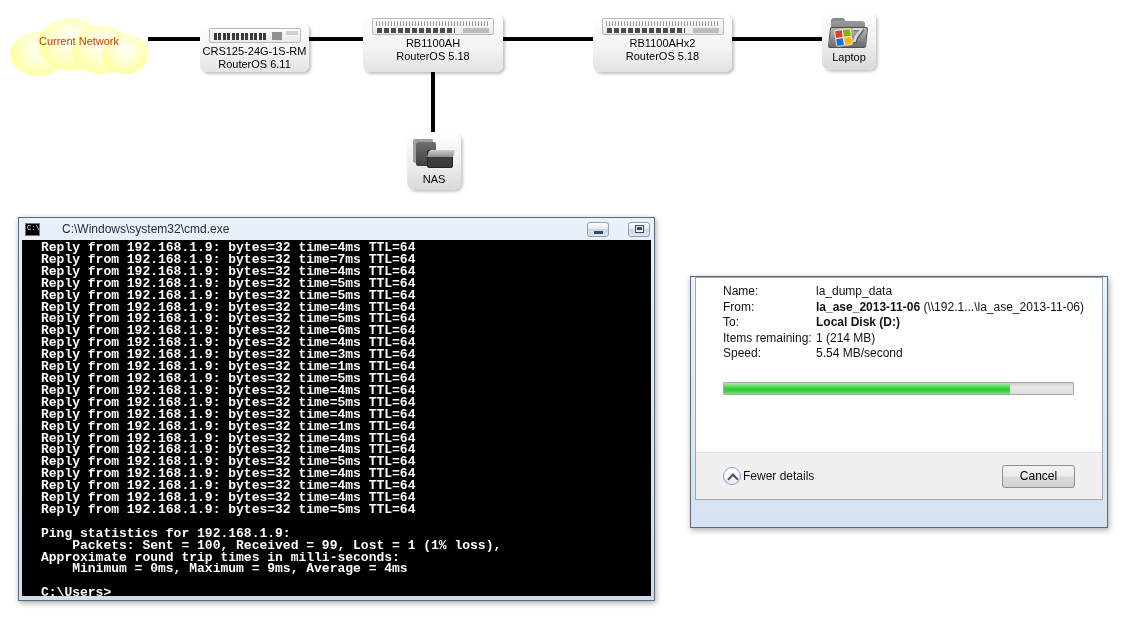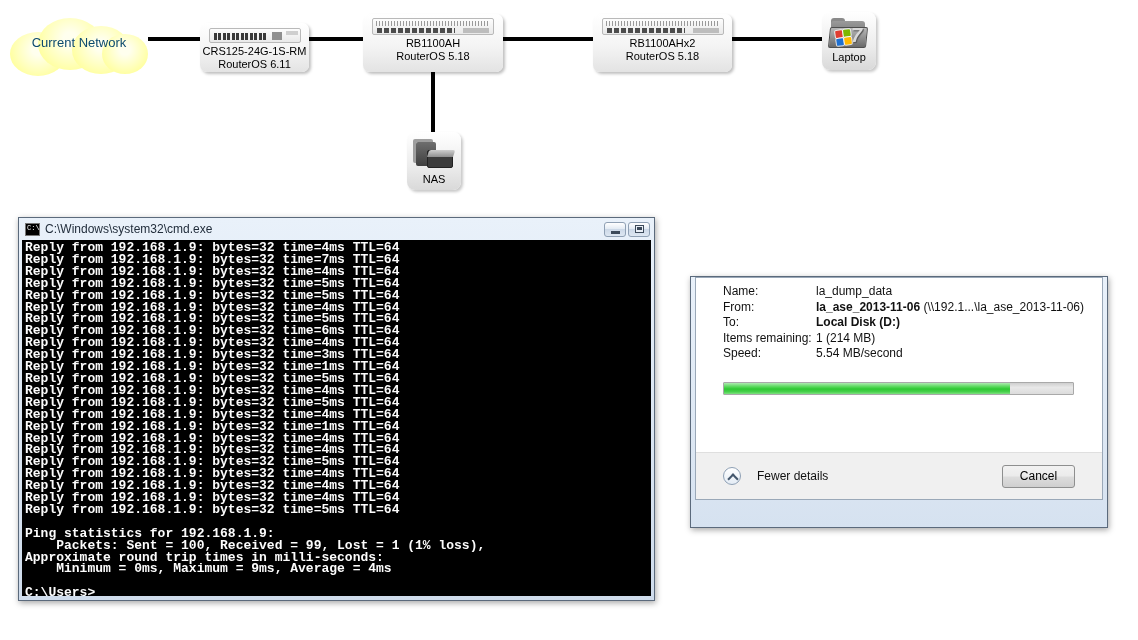--- a/index.html
+++ b/index.html
@@ -10,21 +10,21 @@
   #diagram { position:absolute; left:0; top:0; width:1138px; height:210px; }
   .conn { position:absolute; background:#000; }
   .cloud { position:absolute; left:10px; top:18px; width:138px; height:52px; }
   .cloud .blob { position:absolute; border-radius:50%;
       background:radial-gradient(circle at 50% 40%, #ffffee 15%, #ffffbb 55%, #ffff7d 100%); }
   .cloud .b1 { left:0;   top:14px; width:56px; height:44px; }
   .cloud .b2 { left:28px; top:0;   width:64px; height:52px; }
   .cloud .b3 { left:62px; top:8px; width:58px; height:48px; }
   .cloud .b4 { left:92px; top:16px; width:46px; height:40px; }
   .cloud .label { position:absolute; left:0; right:0; top:17px; text-align:center;
-      font-size:13px; color:#0c4a6e; }
+      font-size:11px; color:#c2410c; }
 
   .devbox { position:absolute; border-radius:7px;
       background:linear-gradient(180deg,#ffffff 0%,#f4f4f4 55%,#e3e3e3 100%);
       box-shadow:2px 2px 3px rgba(0,0,0,.25);
       display:flex; flex-direction:column; align-items:center; }
   .devimg { border:1px solid #b9b9b9; background:linear-gradient(180deg,#fdfdfd,#e9e9e9);
       border-radius:2px; position:relative; overflow:hidden; }
   .devimg.switch { width:92px; height:15px; margin-top:5px; }
   .devimg.switch .ports { position:absolute; left:4px; top:4px; width:52px; height:7px;
       background:repeating-linear-gradient(90deg,#3a3a3a 0 3px,transparent 3px 4px,#3a3a3a 4px 7px,transparent 7px 9px); }
@@ -70,42 +70,42 @@
   .nasicon .fold-back { position:absolute; left:14px; top:12px; width:26px; height:18px;
       background:#3c3c3c; border-radius:2px; border:1px solid #222; }
   .nasicon .fold-flap { position:absolute; left:14px; top:12px; width:26px; height:7px;
       background:linear-gradient(180deg,#cfcfcf,#8f8f8f); border-radius:2px 2px 0 0;
       transform:skewX(-18deg); transform-origin:bottom left; }
 
   
   .win { position:absolute; border:1px solid #5b6a7c;
       background:linear-gradient(180deg,#e9f1fa,#cfdcec);
       box-shadow:1px 2px 6px rgba(0,0,0,.35); }
-  .titlebar { height:22px; display:flex; align-items:center; padding:0 4px 0 6px; }
+  .titlebar { height:22px; display:flex; align-items:center; padding:0 4px 0 6px;gap:17px; }
   .titlebar .ttext { flex:1; font-size:12px; color:#222e3c; white-space:nowrap;
       overflow:hidden; margin-left:5px; }
   .capbtn { width:28px; height:16px; margin-left:2px; border:1px solid #8fa0b4; border-radius:3px;
       background:linear-gradient(180deg,#ffffff,#e3ebf4 45%,#cdd9e8 50%,#dde7f2);
       display:flex; align-items:center; justify-content:center; }
   .capbtn.small { width:22px; height:15px; }
   .glyph-min { width:9px; height:3px; background:#3c4a5a; margin-top:6px; }
   .glyph-max { width:9px; height:8px; border:1px solid #3c4a5a; background:#e8eef6; }
   .glyph-max::after { content:""; display:block; width:5px; height:3px; margin:1px auto 0; background:#3c4a5a; }
   .glyph-x { font-size:11px; font-weight:bold; color:#4a5868; line-height:1; }
 
   
   #cmdwin { left:18px; top:217px; width:637px; height:384px; }
   #cmdicon { width:15px; height:13px; background:#000; border:1px solid #777;
       position:relative; flex:0 0 auto; }
   #cmdicon::before { content:"C:\\"; position:absolute; left:1px; top:1px;
       font-family:"Liberation Mono",monospace; font-size:7px; color:#fff; line-height:1; }
   #cmdbody { margin:0 3px 3px 3px; height:356px; background:#000; overflow:hidden;
       padding:2px 0 0 3px; }
   #cmdbody pre { font-family:"Liberation Mono","DejaVu Sans Mono",monospace;
-      font-weight:bold; font-size:13px; line-height:11.9px; color:#fcfcfc; }
+      font-weight:bold; font-size:13px; line-height:11.9px; color:#fcfcfc;margin-left:16px; }
 
   
   #copydlg { left:690px; top:276px; width:418px; height:252px;
       background:linear-gradient(180deg,#e9f1fa,#d6e2f0); }
   #copydlg .titlebar { height:24px; }
   #dlgicon { width:16px; height:14px; position:relative; flex:0 0 auto; }
   #dlgicon .pg { position:absolute; left:1px; top:0; width:9px; height:11px;
       background:#fff; border:1px solid #8a98a8; }
   #dlgicon .pg2 { left:4px; top:2px; }
   #dlgicon .arr { position:absolute; left:0; bottom:0; width:0; height:0;
@@ -131,21 +131,21 @@
       background:linear-gradient(180deg,#cfcfcf,#e8e8e8 40%,#dcdcdc); overflow:hidden; }
   #progressfill { height:100%; width:82%;
       background:linear-gradient(180deg,#aeeab0 0%,#55d858 35%,#2ec832 55%,#49d14d 80%,#7fe282 100%); }
   #dlgfooter { flex:0 0 auto; height:47px; background:#f0f0f0; border-top:1px solid #dfdfdf;
       display:flex; align-items:center; padding:0 27px; }
   #fewer { display:flex; align-items:center; cursor:default; }
   #chev { width:18px; height:18px; border-radius:50%; border:1px solid #8ea0b5;
       background:linear-gradient(180deg,#ffffff,#e4ecf5); position:relative; flex:0 0 auto; }
   #chev::after { content:""; position:absolute; left:5px; top:7px; width:6px; height:6px;
       border-left:2px solid #44576d; border-top:2px solid #44576d; transform:rotate(45deg); }
-  #fewer .ftext { font-size:12px; color:#111; margin-left:16px; }
+  #fewer .ftext { font-size:12px; color:#111; margin-left:2px; }
   #cancelbtn { margin-left:auto; width:73px; height:23px; border:1px solid #8e8f8f; border-radius:3px;
       background:linear-gradient(180deg,#f2f2f2 0%,#ebebeb 48%,#dddddd 52%,#cfcfcf 100%);
       font-size:12px; color:#000; display:flex; align-items:center; justify-content:center; }
 </style>
 </head>
 <body>
 
 <div id="diagram">
 
   <div class="conn" style="left:148px; top:37px; width:52px; height:4px;"></div>

